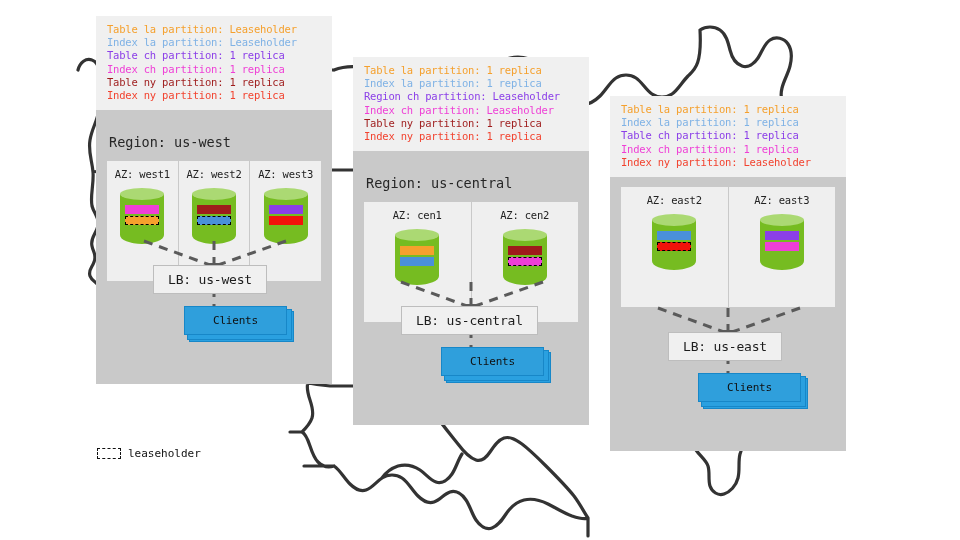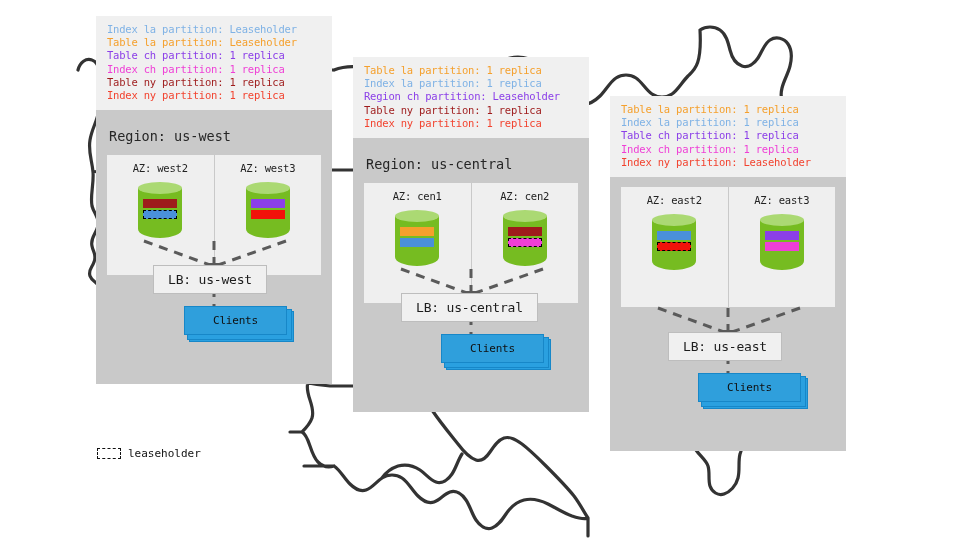--- a/index.html
+++ b/index.html
@@ -26,21 +26,21 @@
 
   .region-panel{
     background:#c9c9c9;
     padding:10px 11px 12px 11px;
     position:relative;
   }
   .region-title{
     font-size:13.5px;
     color:#262626;
     letter-spacing:0px;
-    margin:8px 0 11px 2px;
+    margin:14px 0 11px 2px;
     white-space:nowrap;
   }
 
   .az-strip{
     background:#efefef;
     display:flex;
     position:relative;
   }
   .az-cell{
     position:relative;
@@ -238,32 +238,43 @@
            C678,90 682,82 688,76
            C694,70 702,66 700,30
            M99,72
            C130,70 170,69 210,69
            L334,70"></path>
 </svg>
 
 <div class="region-cluster" style="left:96px;top:16px;width:236px;">
 
   <div class="partition-legend">
+    <span class="partition-line" style="color:#f5a02d">Table la partition: Leaseholder</span>
     <span class="partition-line" style="color:#7fb2e5">Index la partition: Leaseholder</span>
-    <span class="partition-line" style="color:#f5a02d">Table la partition: Leaseholder</span>
     <span class="partition-line" style="color:#8b3fe8">Table ch partition: 1 replica</span>
     <span class="partition-line" style="color:#ef3fd6">Index ch partition: 1 replica</span>
     <span class="partition-line" style="color:#9e1b1b">Table ny partition: 1 replica</span>
     <span class="partition-line" style="color:#f2432f">Index ny partition: 1 replica</span>
   </div>
 
   <div class="region-panel" style="height:252px;">
     <div class="region-title">Region: us-west</div>
 
     <div class="az-strip" style="height:120px;">
+      <div class="az-cell">
+        <div class="az-label">AZ: west1</div>
+        <div class="cyl">
+          <div class="cyl-body"></div>
+          <div class="cyl-top"></div>
+          <div class="cyl-bands">
+            <div class="band" style="background:#ef3fd6"></div>
+            <div class="band leaseholder" style="background:#f5a02d"></div>
+          </div>
+        </div>
+      </div>
       <div class="az-cell">
         <div class="az-label">AZ: west2</div>
         <div class="cyl">
           <div class="cyl-body"></div>
           <div class="cyl-top"></div>
           <div class="cyl-bands">
             <div class="band" style="background:#9e1b1b"></div>
             <div class="band leaseholder" style="background:#4a90d9"></div>
           </div>
         </div>
@@ -300,20 +311,21 @@
     </div>
   </div>
 </div>
 
 <div class="region-cluster" style="left:353px;top:57px;width:236px;">
 
   <div class="partition-legend">
     <span class="partition-line" style="color:#f5a02d">Table la partition: 1 replica</span>
     <span class="partition-line" style="color:#7fb2e5">Index la partition: 1 replica</span>
     <span class="partition-line" style="color:#8b3fe8">Region ch partition: Leaseholder</span>
+    <span class="partition-line" style="color:#ef3fd6">Index ch partition: Leaseholder</span>
     <span class="partition-line" style="color:#9e1b1b">Table ny partition: 1 replica</span>
     <span class="partition-line" style="color:#f2432f">Index ny partition: 1 replica</span>
   </div>
 
   <div class="region-panel" style="height:252px;">
     <div class="region-title">Region: us-central</div>
 
     <div class="az-strip" style="height:120px;">
       <div class="az-cell">
         <div class="az-label">AZ: cen1</div>

